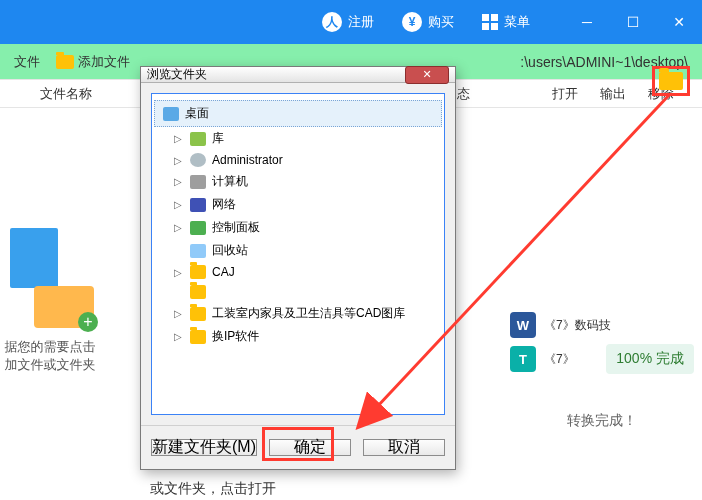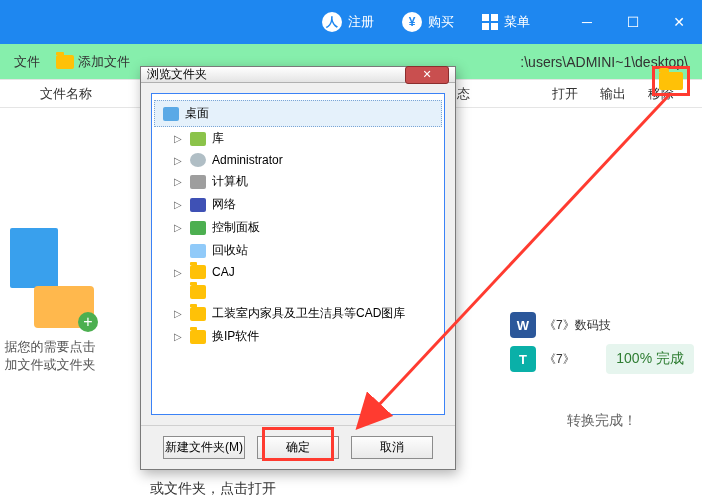--- a/index.html
+++ b/index.html
@@ -52,21 +52,21 @@
   .i-desktop { background:#5aa9e6; border-radius:2px; }
   .i-lib { background:#8bc34a; border-radius:2px; }
   .i-user { background:#b0bec5; border-radius:50%; }
   .i-computer { background:#9e9e9e; border-radius:2px; }
   .i-network { background:#3f51b5; border-radius:2px; }
   .i-cp { background:#4caf50; border-radius:2px; }
   .i-recycle { background:#90caf9; border-radius:2px; }
   .i-folder { background:#ffc107; border-radius:2px; position:relative; }
   .i-folder::before { content:""; position:absolute; top:-3px; left:0; width:7px; height:3px; background:#ffc107; border-radius:1px 1px 0 0; }
   .dlg-buttons { height:44px; display:flex; align-items:center; justify-content:center; gap:12px; border-top:1px solid #d0d0d0; }
-  .dlg-btn { min-width:82px; height:23px; background:linear-gradient(#fdfdfd,#e9e9e9); border:1px solid #8c8c8c; font-size:12px; cursor:pointer; display:flex; align-items:center; justify-content:center; }
+  .dlg-btn { min-width:82px; height:17px; background:linear-gradient(#fdfdfd,#e9e9e9); border:1px solid #8c8c8c; font-size:16px; cursor:pointer; display:flex; align-items:center; justify-content:center; }
   .ok-highlight { position:absolute; bottom:8px; left:50%; transform:translateX(-50%); width:72px; height:34px; border:3px solid #ff3b30; pointer-events:none; }
 
   
   .red-arrow { position:absolute; pointer-events:none; }
   .below-text { position:absolute; left:150px; top:480px; font-size:14px; color:#333; }
 </style>
 </head>
 <body>
 
 <div class="titlebar">

